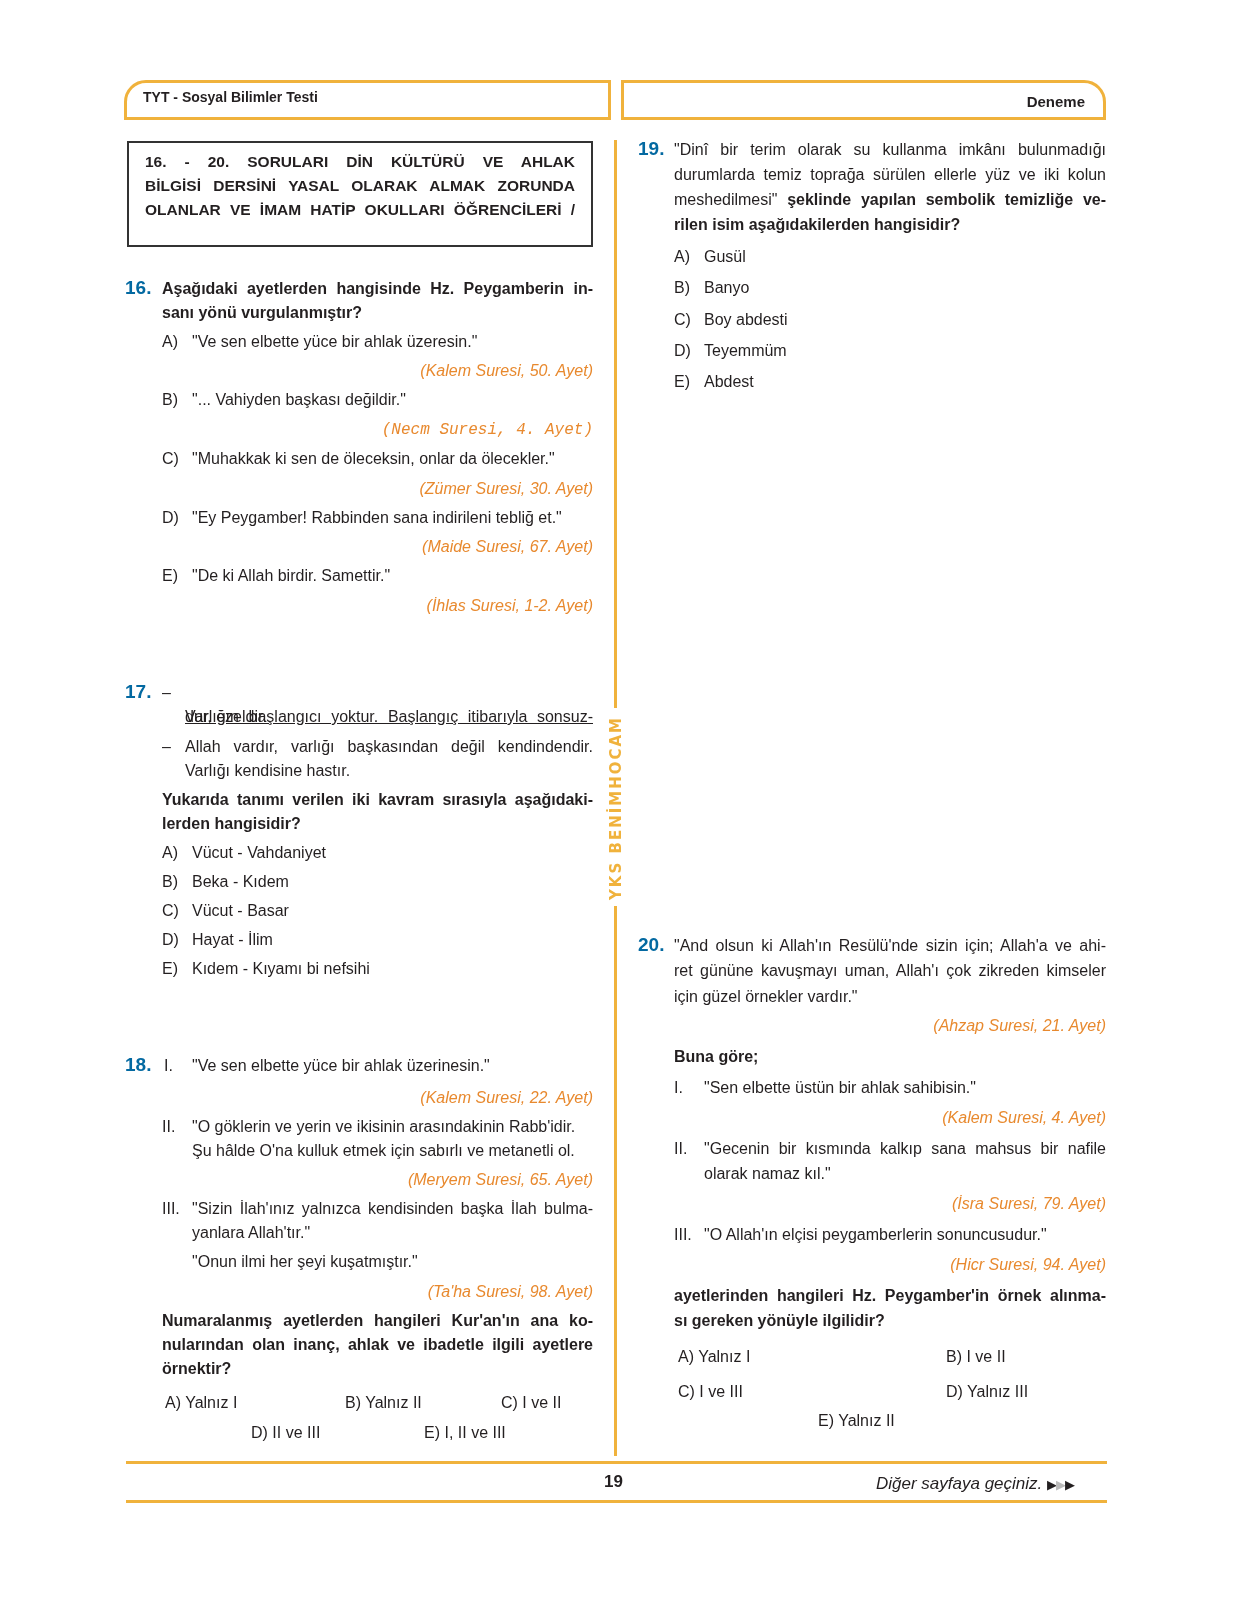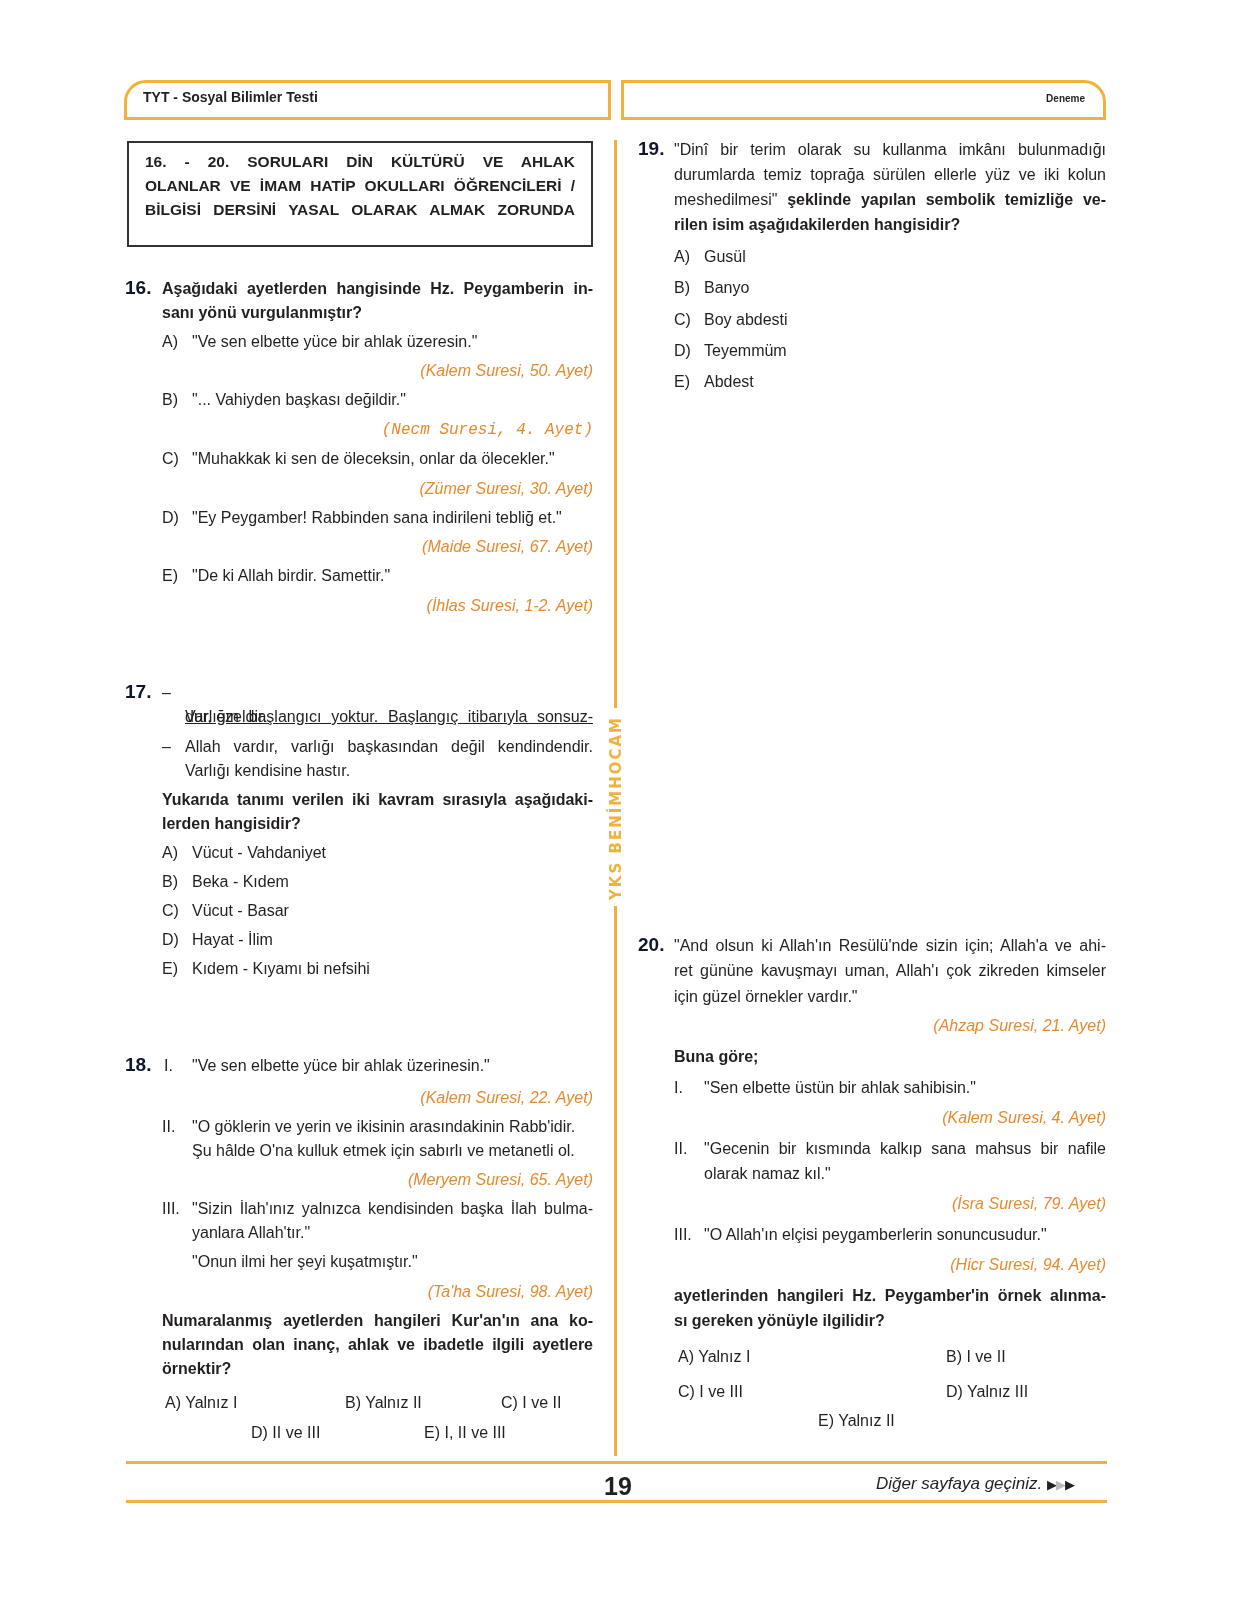--- a/index.html
+++ b/index.html
@@ -1,52 +1,52 @@
 <!DOCTYPE html>
 <html><head>
 <meta charset="utf-8">
 <style>
   html, body { margin:0; padding:0; background:#ffffff; }
   body { width:1257px; height:1600px; position:relative; font-family:"Liberation Sans", sans-serif; color:#231f20; overflow:hidden; }
   .hdr-left { position:absolute; left:124px; top:80px; width:487px; height:40px; border:3px solid #f0b23c; border-radius:22px 0 0 0; border-right-width:3px; box-sizing:border-box; }
   .hdr-left .t { position:absolute; left:16px; top:6px; font-size:14px; font-weight:bold; color:#231f20; }
   .hdr-right { position:absolute; left:621px; top:80px; width:485px; height:40px; border:3px solid #f0b23c; border-radius:0 22px 0 0; box-sizing:border-box; }
-  .hdr-right .t { position:absolute; right:18px; top:10px; font-size:10px; font-weight:bold; }
+  .hdr-right .t { position:absolute; right:18px; top:10px; font-size:15px; font-weight:bold; }
   .notice { position:absolute; left:127px; top:141px; width:466px; height:106px; border:2px solid #333; box-sizing:border-box; padding:7px 16px; font-size:15.5px; font-weight:bold; line-height:24px; text-align:justify; text-align-last:justify; }
   .notice .last { text-align-last:left; display:block; }
   .divider { position:absolute; left:614px; width:3px; background:#f0b23c; }
   .vtext { position:absolute; left:604px; top:718px; width:24px; height:180px; display:flex; align-items:center; justify-content:center; }
   .vtext span { transform:rotate(-90deg); white-space:nowrap; color:#f0b23c; font-weight:bold; font-size:15px; letter-spacing:2px; font-family:"DejaVu Sans", sans-serif; }
   .hline { position:absolute; left:126px; width:981px; height:3px; background:#f0b23c; }
-  .qnum { position:absolute; font-size:19px; font-weight:bold; color:#0f172a; }
+  .qnum { position:absolute; font-size:19px; font-weight:bold; color:#0369a1; }
   .bold { font-weight:bold; }
   .line { position:absolute; white-space:nowrap; font-size:16px; }
   .just { text-align:justify; text-align-last:justify; }
   .src { position:absolute; font-style:italic; color:#e8892e; font-size:16px; white-space:nowrap; text-align:right; }
   .opt { position:absolute; font-size:16px; white-space:nowrap; }
   .opt .lbl { display:inline-block; width:30px; }
-  .pagenum { position:absolute; left:604px; top:1472px; font-size:25px; font-weight:bold; }
+  .pagenum { position:absolute; left:604px; top:1472px; font-size:17px; font-weight:bold; }
   .next { position:absolute; left:876px; top:1474px; font-size:17px; font-style:italic; white-space:nowrap; }
   .arrows { font-style:normal; font-size:13px; letter-spacing:-1px; }
   .arrows .g { color:#bbbbbb; }
 </style>
 </head>
 <body>
 
 <div class="hdr-left">
   <span class="t">TYT - Sosyal Bilimler Testi</span>
 </div>
 <div class="hdr-right">
   <span class="t">Deneme</span>
 </div>
 
 <div class="notice">
   <div>16. - 20. SORULARI DİN KÜLTÜRÜ VE AHLAK</div>
+  <div>BİLGİSİ DERSİNİ YASAL OLARAK ALMAK ZORUNDA</div>
   <div>OLANLAR VE İMAM HATİP OKULLARI ÖĞRENCİLERİ /</div>
-  <div>BİLGİSİ DERSİNİ YASAL OLARAK ALMAK ZORUNDA</div>
 </div>
 
 <div class="divider" style="top:140px;height:568px;"></div>
 <div class="divider" style="top:906px;height:550px;"></div>
 <div class="vtext">
     <span>YKS BENİMHOCAM</span>
   </div>
 
 <div>
   <span class="qnum" style="left:125px;top:277px;">16.</span>

